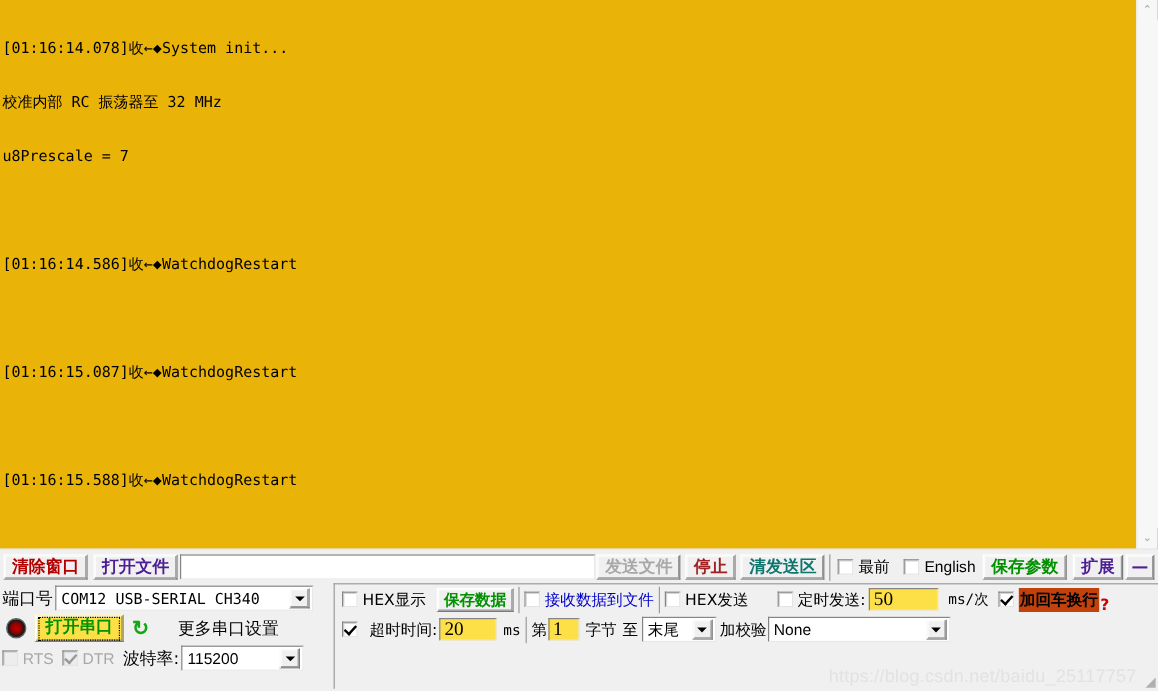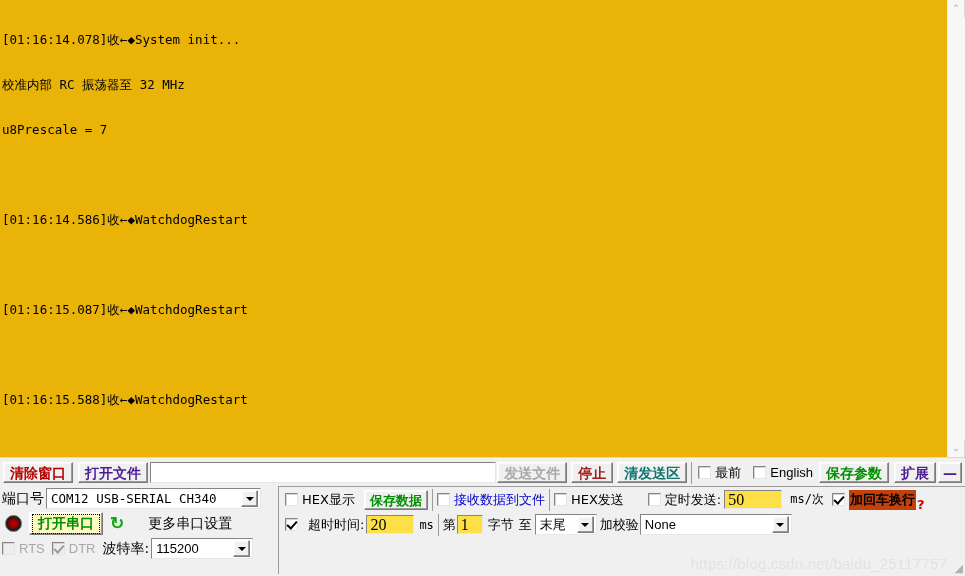--- a/index.html
+++ b/index.html
@@ -223,21 +223,21 @@
     border-radius: 50%;
     background: radial-gradient(circle at 50% 50%, #c00000 0%, #8a0000 45%, #1a1a1a 58%, #444 100%);
     border: 1px solid #606060;
     box-sizing: border-box;
     flex: none;
   }
   .openbtn {
     border: 1px solid #7a7a7a;
     border-top-color: #ffffff;
     border-left-color: #ffffff;
-    background: #fef9c3;
+    background: #fde047;
     box-shadow: inset -1px -1px 0 #9a9a9a, inset 1px 1px 0 #fcfcfc;
     height: 23px;
     box-sizing: border-box;
     display: flex; align-items: center; justify-content: center;
     padding: 0 2px;
   }
   .openbtn .inner {
     border: 1px dotted #000;
     padding: 0 5px;
     height: 18px;

